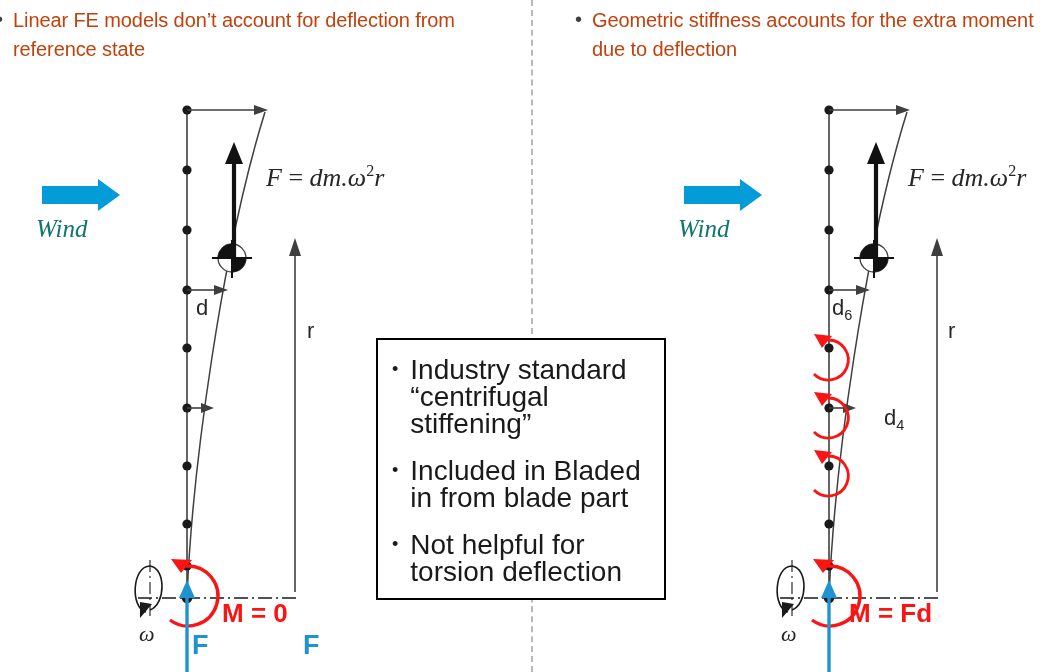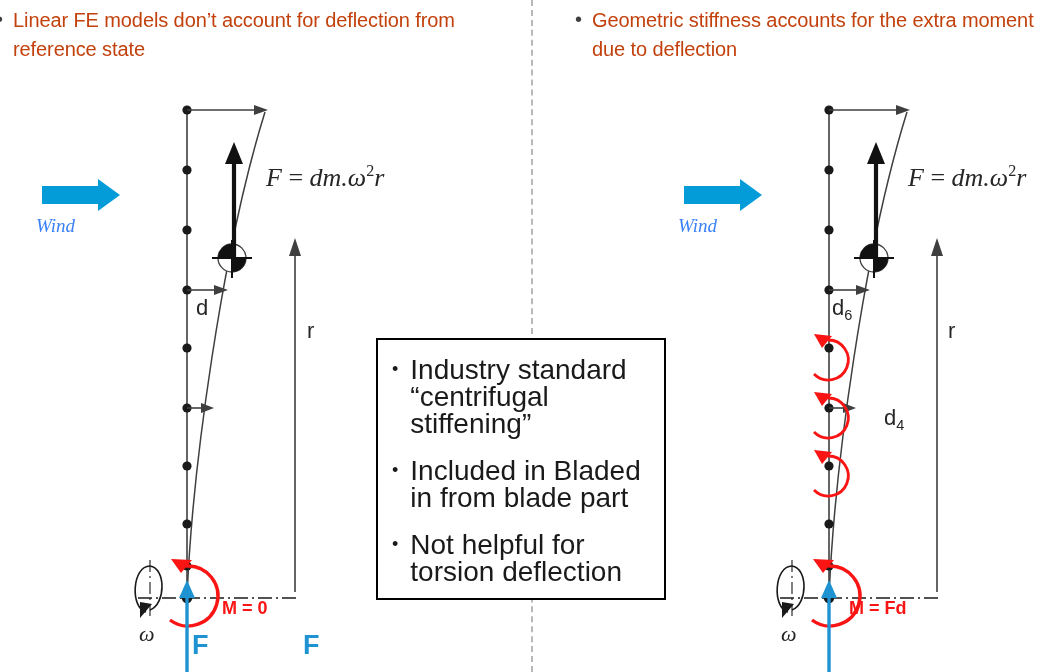--- a/index.html
+++ b/index.html
@@ -37,22 +37,22 @@
   }
   .cb-item{display:flex;align-items:flex-start;gap:12px;margin-bottom:20px;}
   .cb-item:last-child{margin-bottom:0;}
   .cb-dot{font-size:18px;line-height:26px;color:#1a1a1a;flex:0 0 auto;}
   .cb-text{font-size:28px;line-height:27px;color:#1a1a1a;}
 
   
   .wind-label{
     font-family:"Liberation Serif", serif;
     font-style:italic;
-    font-size:19px;
-    color:#3b82f6;
+    font-size:25px;
+    color:#0f766e;
   }
 
   
   .formula{
     font-family:"Liberation Serif", serif;
     font-style:italic;
     font-size:26px;
     color:#262626;
     white-space:nowrap;
   }
@@ -62,21 +62,21 @@
   
   .dlabel{
     font-size:22px;color:#262626;white-space:nowrap;
   }
   .dlabel sub{font-size:0.66em;}
   .omega{
     font-family:"Liberation Serif", serif;
     font-style:italic;font-size:22px;color:#262626;
   }
   .mlabel{
-    font-size:18px;font-weight:bold;color:#fa1414;white-space:nowrap;
+    font-size:26px;font-weight:bold;color:#fa1414;white-space:nowrap;
   }
   .flabel{
     font-size:27px;font-weight:bold;color:#1f93d1;
   }
   svg{display:block;overflow:visible;}
 </style>
 </head>
 <body>
 
 <div class="abs bullet-block" style="left:-4px;top:6px;width:460px;">

